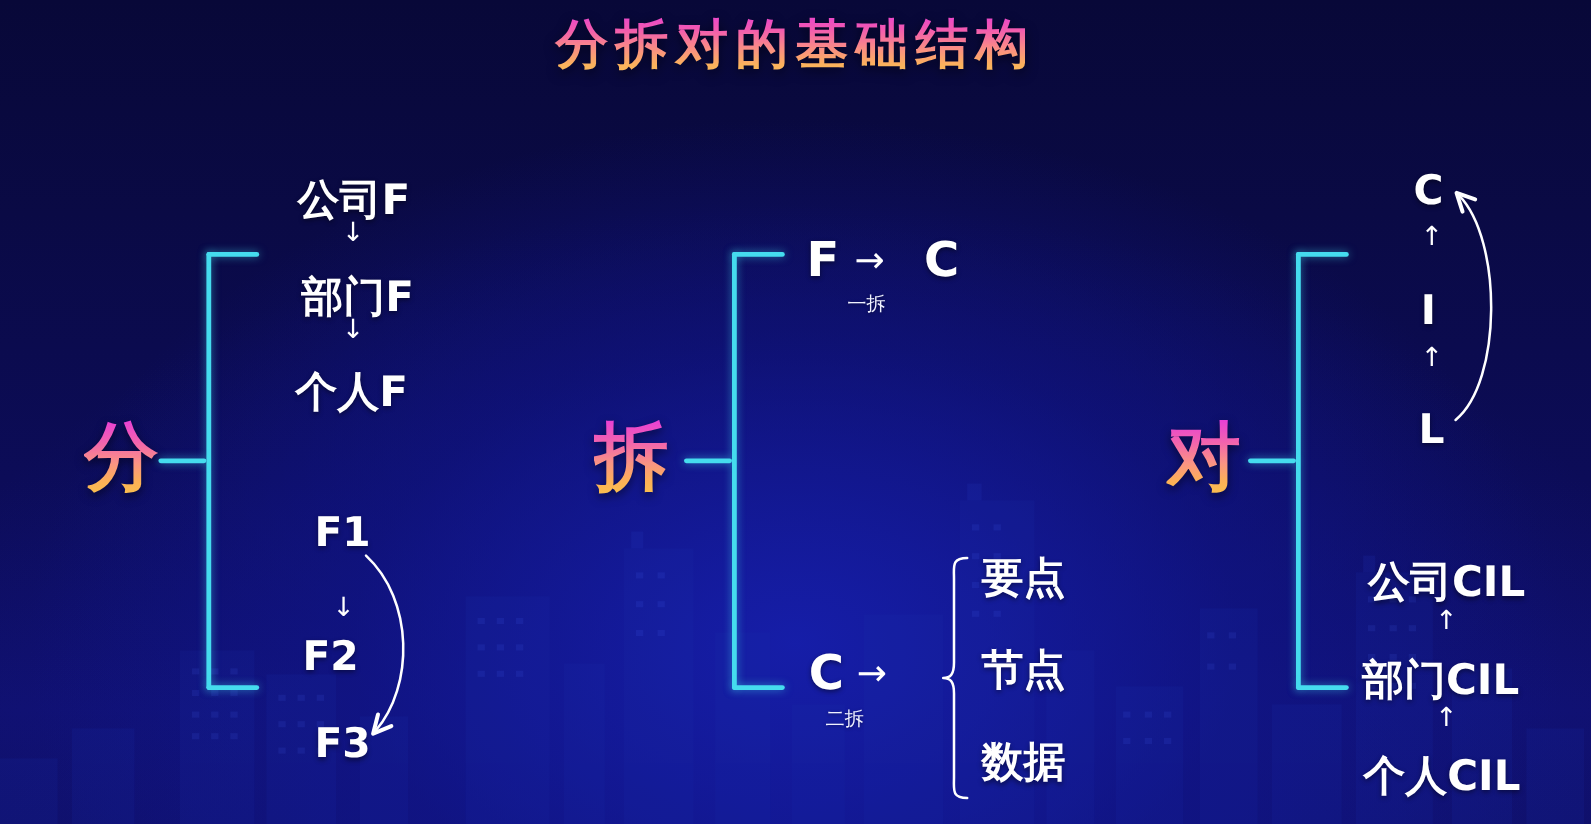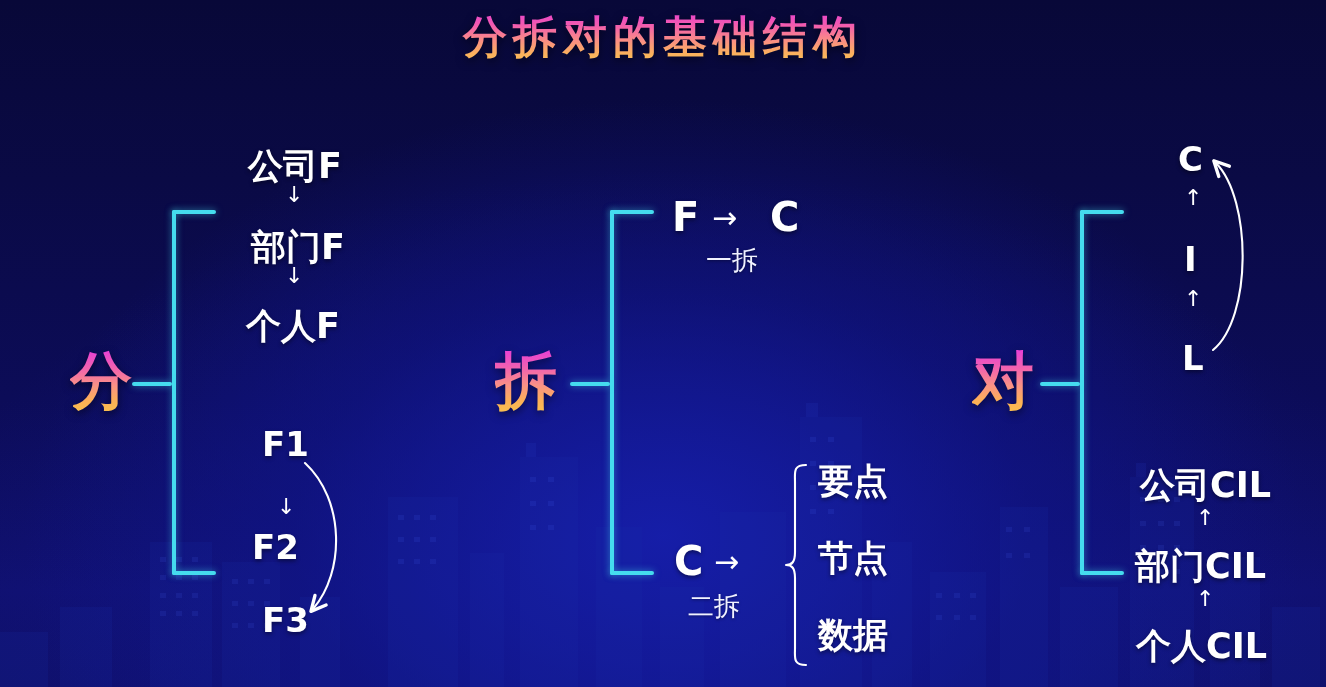--- a/index.html
+++ b/index.html
@@ -49,21 +49,21 @@
   
   .node{
     position:absolute;color:#fff;font-weight:bold;white-space:nowrap;
     font-family:"DejaVu Sans","Liberation Sans",sans-serif;
     text-shadow:0 2px 4px rgba(0,0,0,.45);
   }
   .n-cn{font-size:35px;}
   .n-lat{font-size:34px;}
   .n-big{font-size:40px;}
   .sub{
-    position:absolute;color:#f0f2ff;font-size:26px;white-space:nowrap;font-weight:normal;
+    position:absolute;color:#f0f2ff;font-size:16px;white-space:nowrap;font-weight:normal;
     font-family:"DejaVu Sans","Liberation Sans",sans-serif;
     text-shadow:0 1px 3px rgba(0,0,0,.4);
   }
   .arw{
     position:absolute;color:#fff;font-size:22px;line-height:1;white-space:nowrap;
     font-family:"DejaVu Sans","Liberation Sans",sans-serif;
   }
   .arw-r{font-size:30px;}
   svg.ov{position:absolute;left:0;top:0;width:1326px;height:687px;pointer-events:none;overflow:visible;}
 </style>

